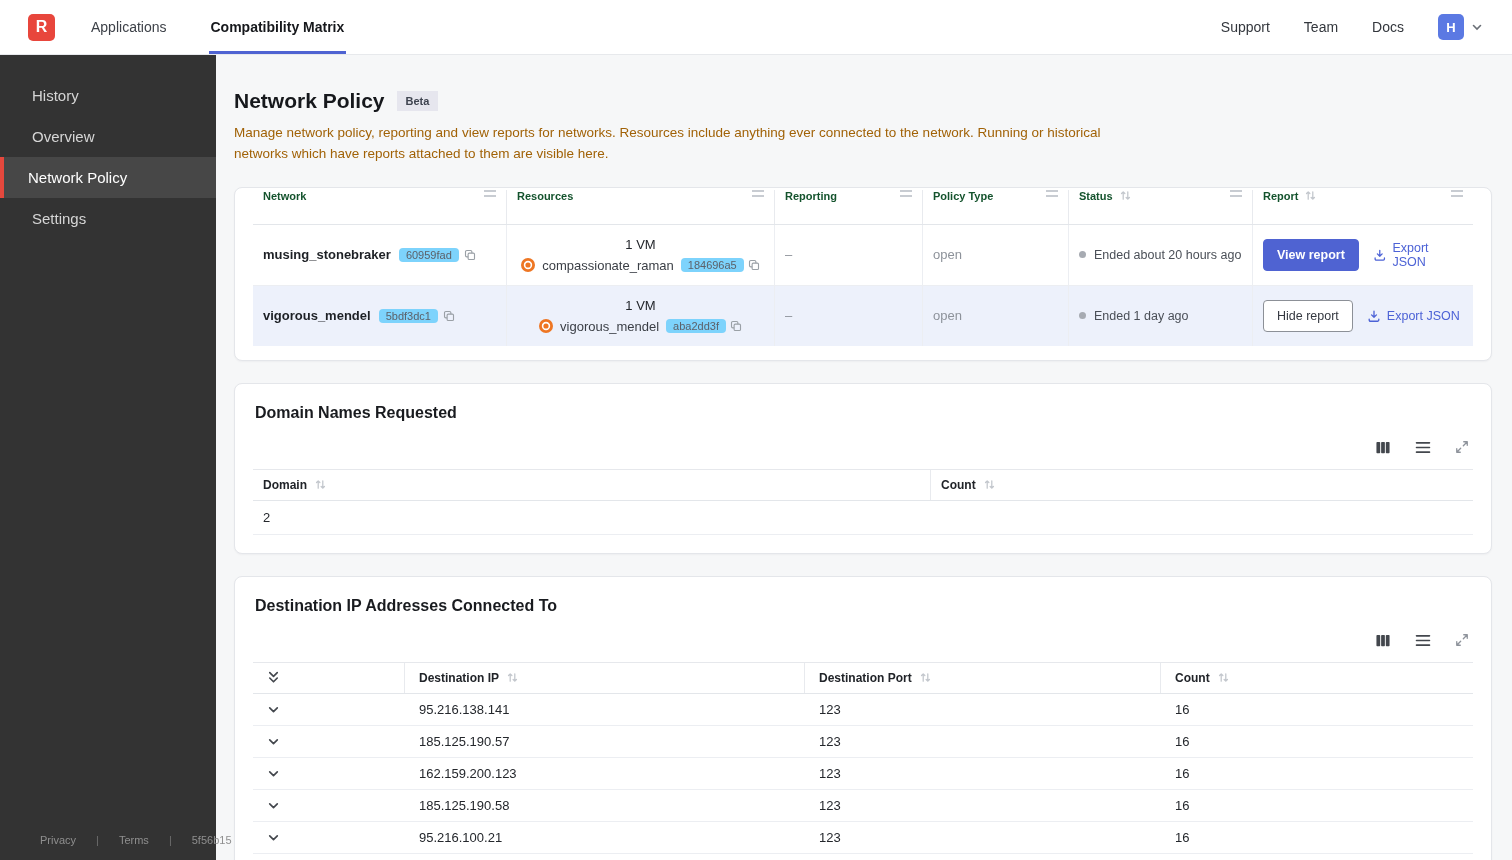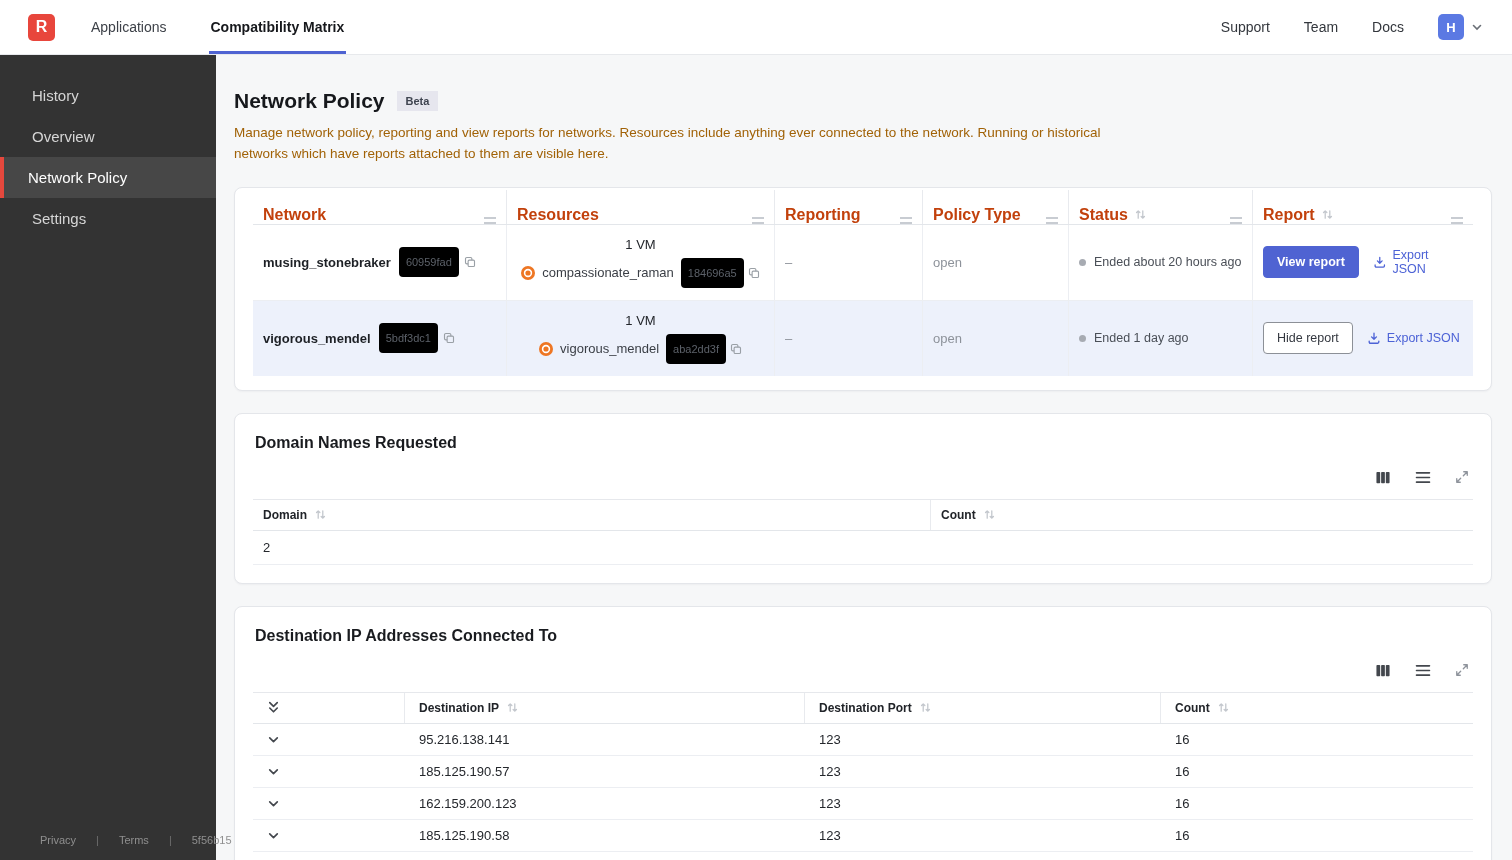--- a/index.html
+++ b/index.html
@@ -80,42 +80,42 @@
   .card-toolbar {
     display: flex; justify-content: flex-end; align-items: center; gap: 24px;
     padding: 18px 22px 0 0;
   }
   .tool-btn { cursor: pointer; display: flex; align-items: center; }
   
   .nt { margin: 0 18px; padding: 2px 0 14px 0; }
   .nt-header, .nt-row { display: grid; grid-template-columns: 254px 268px 148px 146px 184px 1fr; }
   .nt-header { border-bottom: 1px solid #e3e6ea; }
   .nt-h {
-    height: 34px; display: flex; align-items: flex-end; justify-content: space-between;
-    padding: 0 10px; font-size: 16px; font-weight: 700; color: #c2410c;
+    height: 34px; display: flex; align-items: flex-start; justify-content: space-between;
+    padding: 0 10px; font-size: 11px; font-weight: 700; color: #14532d;
     border-right: 1px solid #e8eaee; cursor: pointer;
   }
   .nt-h:last-child { border-right: none; }
   .nt-h .hleft { display: flex; align-items: center; gap: 6px; }
   .handle {
     width: 12px; height: 7px; border-top: 2px solid #c8ccd2; border-bottom: 2px solid #c8ccd2;
     cursor: col-resize; flex-shrink: 0;
   }
   .nt-row { border-bottom: 1px solid #eceef2; }
   .nt-row:last-child { border-bottom: none; }
   .nt-row.hl { background: #edf1fb; }
   .nt-cell {
     padding: 12px 10px; font-size: 13px; border-right: 1px solid #eceef2;
     display: flex; align-items: center; gap: 8px;
   }
   .nt-cell:last-child { border-right: none; }
   .muted { color: #8d929a; }
   .net-name { font-weight: 600; color: #1d2025; }
   .pill {
-    background: #000000; color: #5c6169; font-size: 11px; padding: 9px 7px;
+    background: #7dd3fc; color: #5c6169; font-size: 11px; padding: 1px 7px;
     border-radius: 4px; white-space: nowrap;
   }
   .copy { cursor: pointer; display: inline-flex; margin-left: -3px; }
   .cell-resources { flex-direction: column; align-items: center; gap: 6px; }
   .vm-count { color: #23262b; }
   .res-line { display: flex; align-items: center; gap: 7px; }
   .res-name { color: #3a3e45; }
   .cell-status { gap: 8px; font-size: 12.5px; color: #4a4f57; }
   .dot { width: 7px; height: 7px; border-radius: 50%; background: #a7abb2; flex-shrink: 0; }
   .cell-report { gap: 14px; }

